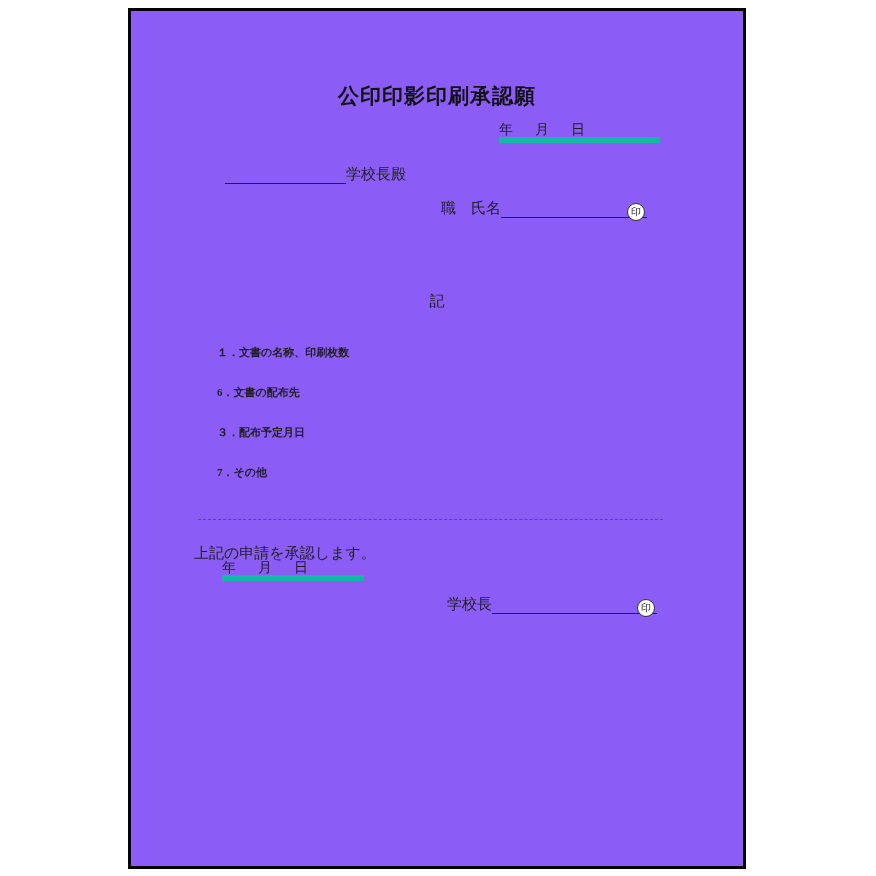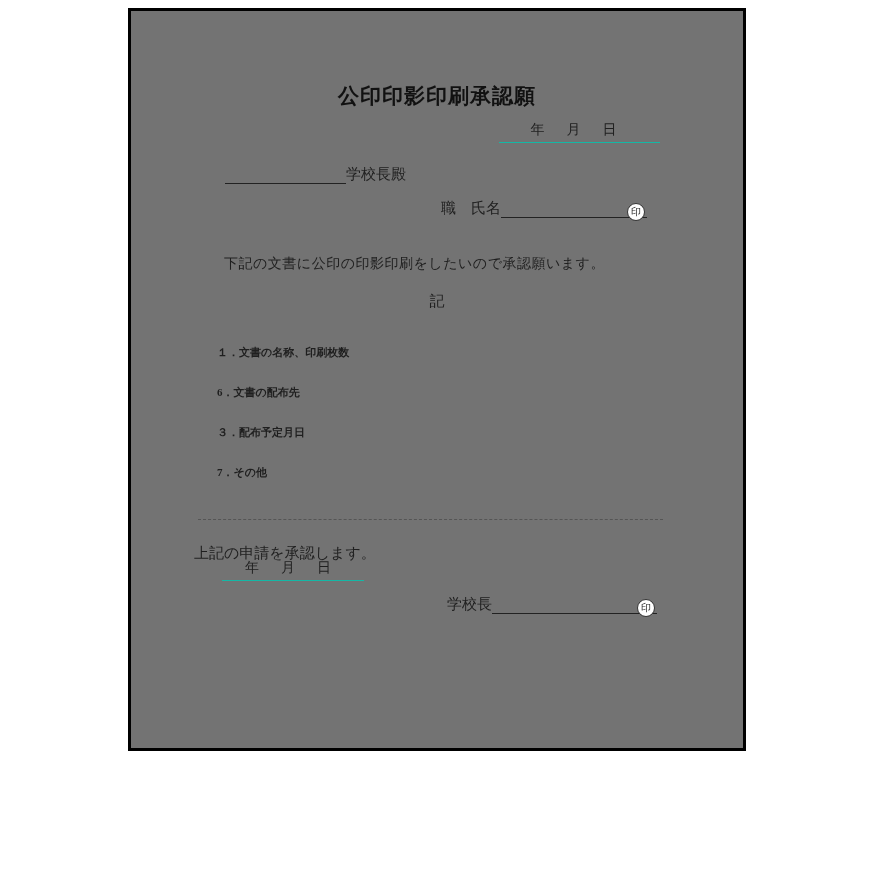--- a/index.html
+++ b/index.html
@@ -16,43 +16,43 @@
     width: 876px;
     height: 876px;
     background: #ffffff;
     overflow: hidden;
   }
   .sheet {
     position: absolute;
     left: 128px;
     top: 8px;
     width: 618px;
-    height: 743px;
+    height: 861px;
     border: 3px solid #000000;
     box-sizing: border-box;
-    background: #737373;
+    background: #8b5cf6;
   }
   .title {
     position: absolute;
     left: 0;
     top: 71px;
     width: 100%;
     margin: 0;
     text-align: center;
     font-size: 21px;
     font-weight: bold;
     letter-spacing: 1px;
     color: #111111;
   }
   .date-field {
     position: absolute;
     height: 26px;
-    border-bottom: 1px solid #14b8a6;
+    border-bottom: 6px solid #14b8a6;
     box-sizing: border-box;
-    text-align: center;
+    text-align: left;
     font-family: Liberation Serif, serif;
   }
   .date-field .u-text {
     display: block;
     line-height: 26px;
     font-size: 14px;
     letter-spacing: 4px;
   }
   .date-top { left: 368px; top: 106px; width: 161px; }
   .date-top .u-text { padding-right: 8px; }
@@ -166,21 +166,20 @@
 
     <div class="row applicant">
       <span class="t">職　氏名</span>
         <span class="blank">
           <span class="seal">
             <i>印</i>
           </span>
         </span>
     </div>
 
-    <p class="body-text">下記の文書に公印の印影印刷をしたいので承認願います。</p>
 
     <div class="ki">記</div>
 
     <ol class="items">
       <li>１．文書の名称、印刷枚数</li>
       <li>6．文書の配布先</li>
       <li>３．配布予定月日</li>
       <li>7．その他</li>
     </ol>
 

